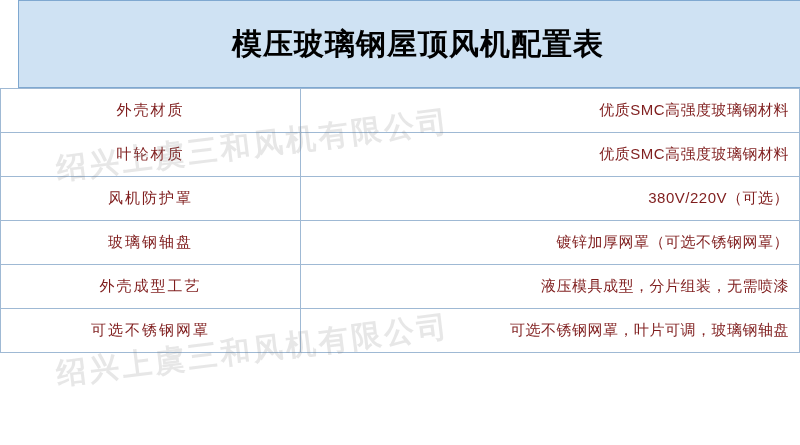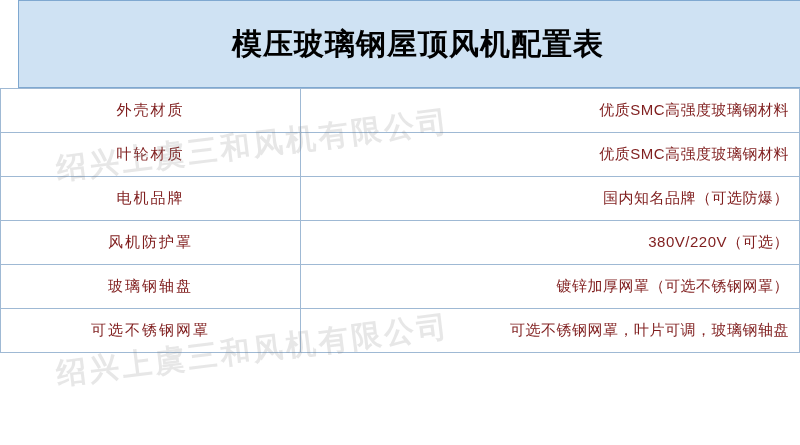--- a/index.html
+++ b/index.html
@@ -94,30 +94,30 @@
     <tbody>
       <tr>
         <td class="label">外壳材质</td>
         <td class="value">优质SMC高强度玻璃钢材料</td>
       </tr>
       <tr>
         <td class="label">叶轮材质</td>
         <td class="value">优质SMC高强度玻璃钢材料</td>
       </tr>
       <tr>
-        <td class="label">电机品牌</td>
-        <td class="value">国内知名品牌（可选防爆）</td>
-      </tr>
-      <tr>
         <td class="label">风机防护罩</td>
         <td class="value">380V/220V（可选）</td>
       </tr>
       <tr>
         <td class="label">玻璃钢轴盘</td>
         <td class="value">镀锌加厚网罩（可选不锈钢网罩）</td>
+      </tr>
+      <tr>
+        <td class="label">外壳成型工艺</td>
+        <td class="value">液压模具成型，分片组装，无需喷漆</td>
       </tr>
       <tr>
         <td class="label">可选不锈钢网罩</td>
         <td class="value">可选不锈钢网罩，叶片可调，玻璃钢轴盘</td>
       </tr>
     </tbody>
   </table>
 
   <div class="watermark">
     <div class="wm-text wm1">绍兴上虞三和风机有限公司</div>

